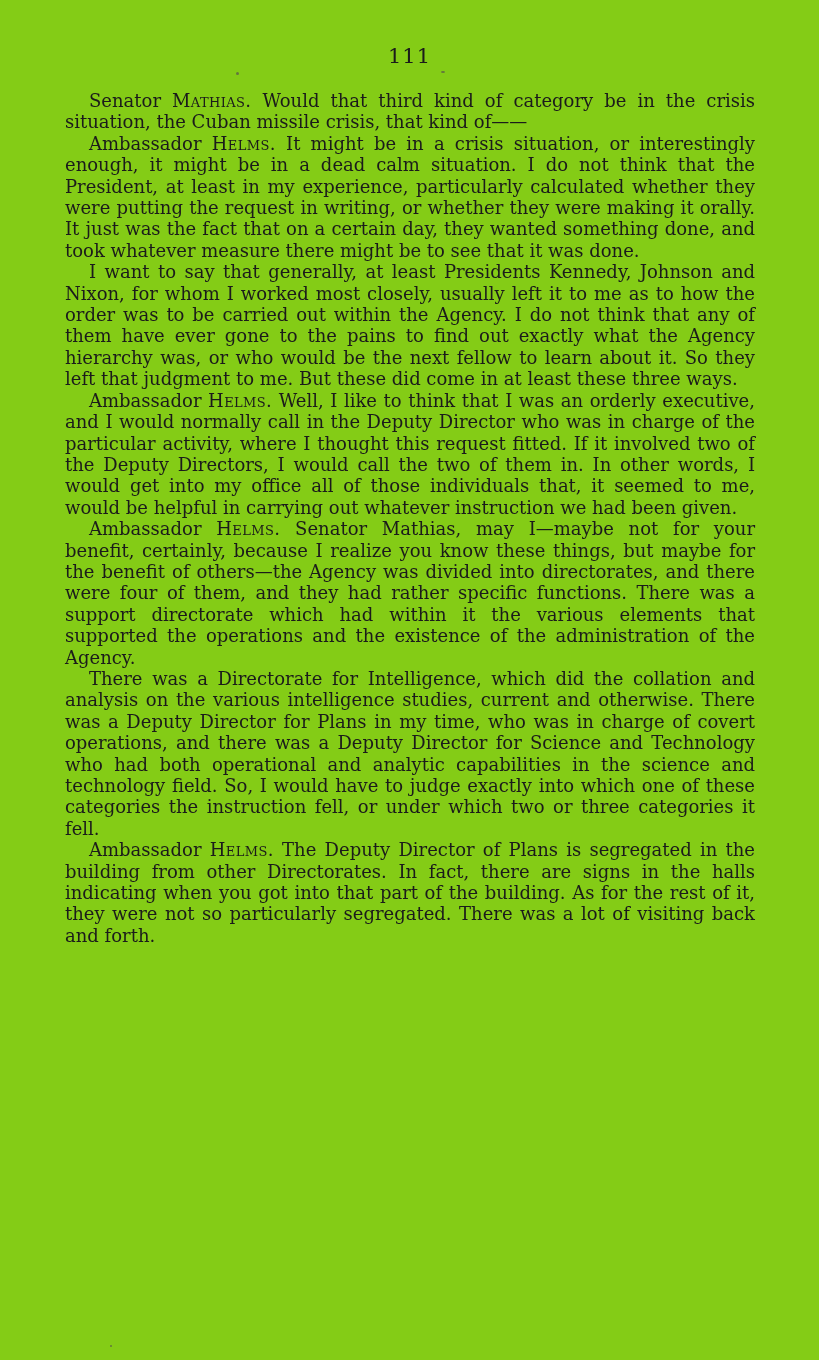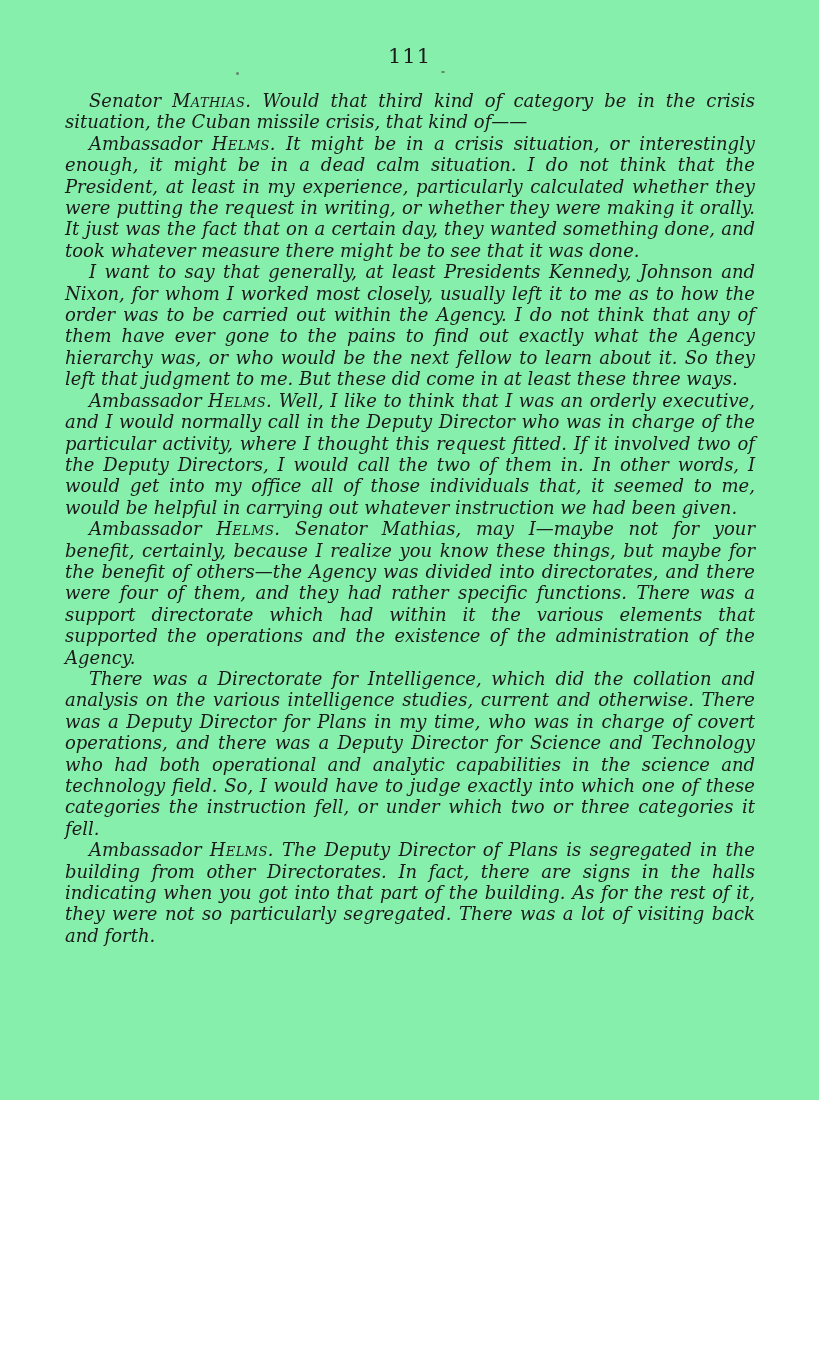--- a/index.html
+++ b/index.html
@@ -3,22 +3,22 @@
 <meta charset="utf-8">
 <style>
   html, body {
     margin: 0;
     padding: 0;
     background: #ffffff;
   }
   .page {
     position: relative;
     width: 819px;
-    height: 1100px;
-    background: #86efac;
+    height: 1360px;
+    background: #84cc16;
     color: #1b1b1b;
     font-family: "DejaVu Serif", "Liberation Serif", serif;
     overflow: hidden;
   }
   .page-number {
     position: absolute;
     top: 44px;
     left: 0;
     width: 100%;
     text-align: center;
@@ -31,21 +31,20 @@
     top: 90px;
     left: 65px;
     width: 690px;
     font-size: 18px;
     line-height: 21.4px;
     text-align: justify;
   }
   .para {
     margin: 0;
     text-indent: 24px;
-    font-style: italic;
   }
   .sp-name {
     font-variant: small-caps;
     letter-spacing: 0.4px;
   }
   .speck {
     position: absolute;
     width: 3px;
     height: 3px;
     border-radius: 50%;

